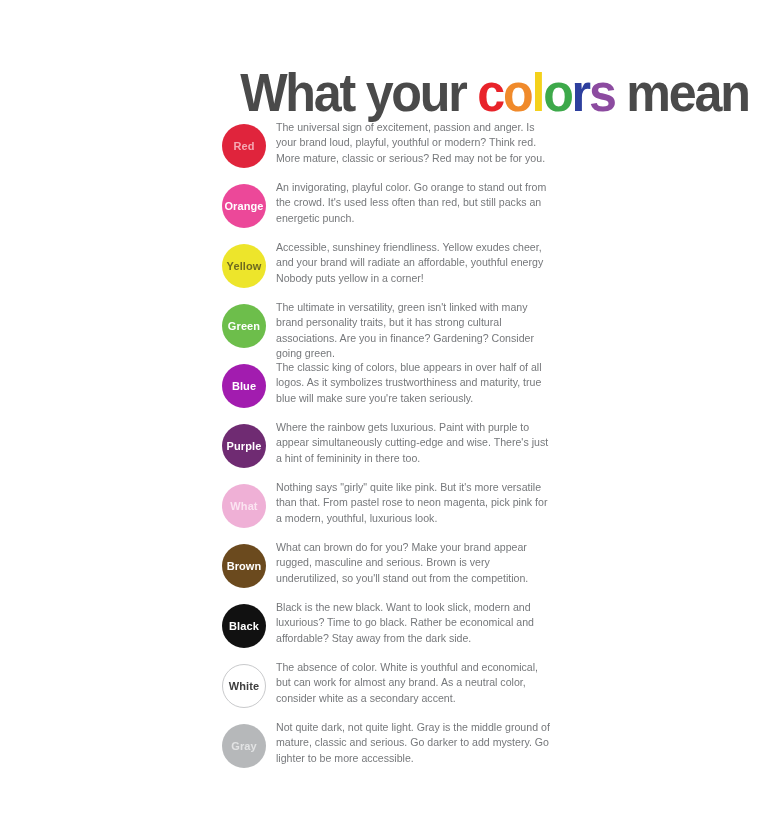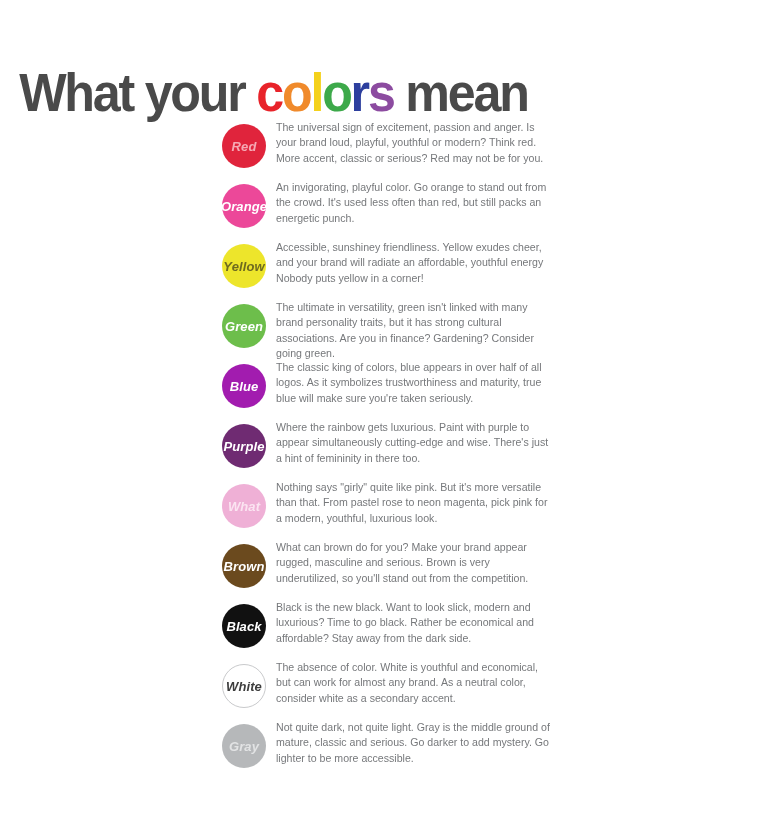--- a/index.html
+++ b/index.html
@@ -20,21 +20,21 @@
     position: relative;
     width: 768px;
     height: 818px;
     background: #ffffff;
     box-sizing: border-box;
   }
 
   
   .title-wrap {
     width: 100%;
-    text-align: left;
+    text-align: right;
     padding-top: 26px;
   }
   .title {
     display: inline-block;
     font-family: "Liberation Sans", sans-serif;
     font-weight: bold;
     font-size: 54px;
     line-height: 60px;
     letter-spacing: -2.4px;
     color: #4a4a4a;
@@ -64,27 +64,26 @@
     width: 44px;
     height: 44px;
     border-radius: 50%;
     display: flex;
     align-items: center;
     justify-content: center;
     box-sizing: border-box;
   }
   .swatch-label {
     font-family: "Liberation Sans", sans-serif;
-    font-size: 13px;
+    font-size: 11px;
     font-weight: bold;
     letter-spacing: 0.1px;
     line-height: 1;
     text-align: center;
     user-select: none;
-    font-style: italic;
   }
   .desc {
     position: absolute;
     left: 276px;
     top: 2px;
     width: 278px;
     font-family: "Liberation Sans", sans-serif;
     font-size: 10.6px;
     line-height: 15.4px;
     color: #76787b;
@@ -98,21 +97,21 @@
 
   <div class="title-wrap">
     <h1 class="title" id="title-el"><span class="ltr" style="color: rgb(74, 74, 74);">What your </span><span class="ltr" style="color: rgb(232, 35, 42);">c</span><span class="ltr" style="color: rgb(240, 138, 43);">o</span><span class="ltr" style="color: rgb(244, 209, 27);">l</span><span class="ltr" style="color: rgb(61, 169, 74);">o</span><span class="ltr" style="color: rgb(45, 63, 158);">r</span><span class="ltr" style="color: rgb(140, 75, 160);">s</span><span class="ltr" style="color: rgb(74, 74, 74);"> mean</span></h1>
   </div>
 
   <div class="list" id="list-el">
       <div class="row">
         <div class="swatch" style="background: rgb(224, 36, 60);">
           <span class="swatch-label" style="color: rgb(245, 169, 180);">Red</span>
         </div>
-        <div class="desc">The universal sign of excitement, passion and anger. Is your brand loud, playful, youthful or modern? Think red. More accent, classic or serious? Red may not be for you.</div>
+        <div class="desc">The universal sign of excitement, passion and anger. Is your brand loud, playful, youthful or modern? Think red. More mature, classic or serious? Red may not be for you.</div>
       </div>
       <div class="row">
         <div class="swatch" style="background: #ec4899;">
           <span class="swatch-label" style="color: rgb(255, 255, 255);">Orange</span>
         </div>
         <div class="desc">An invigorating, playful color. Go orange to stand out from the crowd. It's used less often than red, but still packs an energetic punch.</div>
       </div>
       <div class="row">
         <div class="swatch" style="background: rgb(237, 229, 43);">
           <span class="swatch-label" style="color: rgb(110, 106, 32);">Yellow</span>

